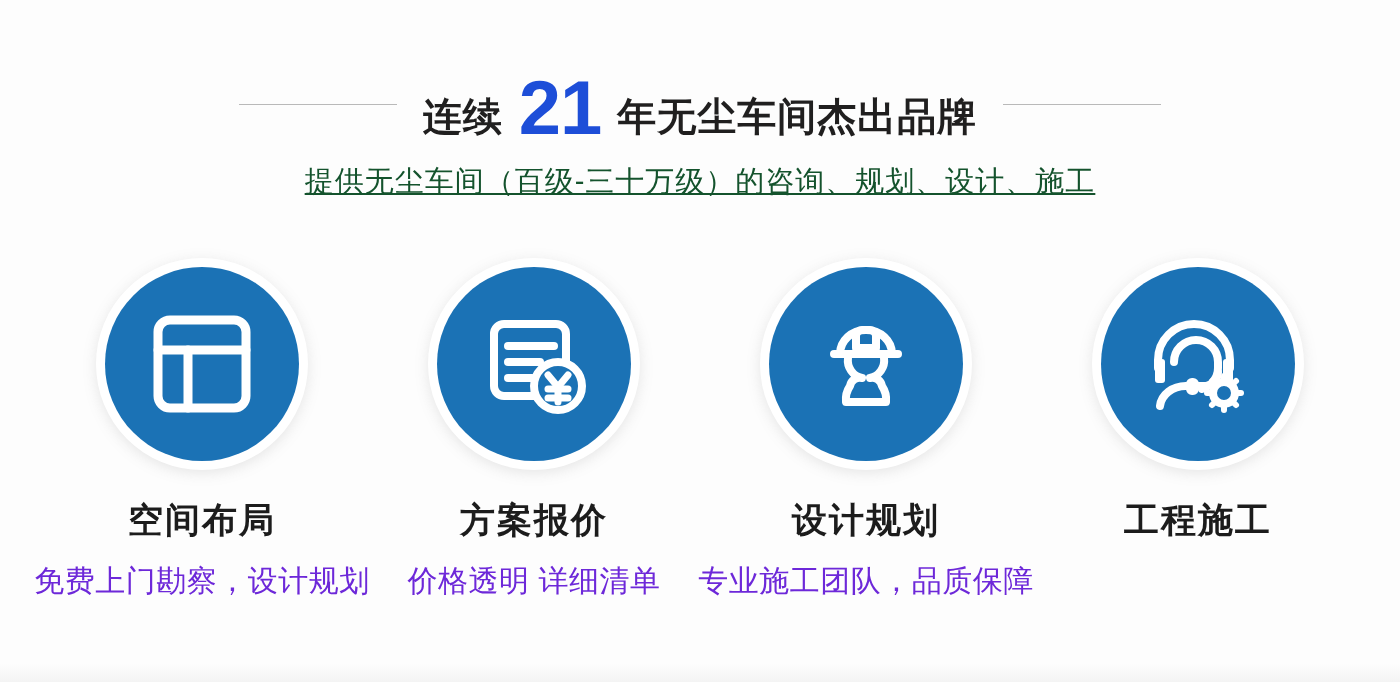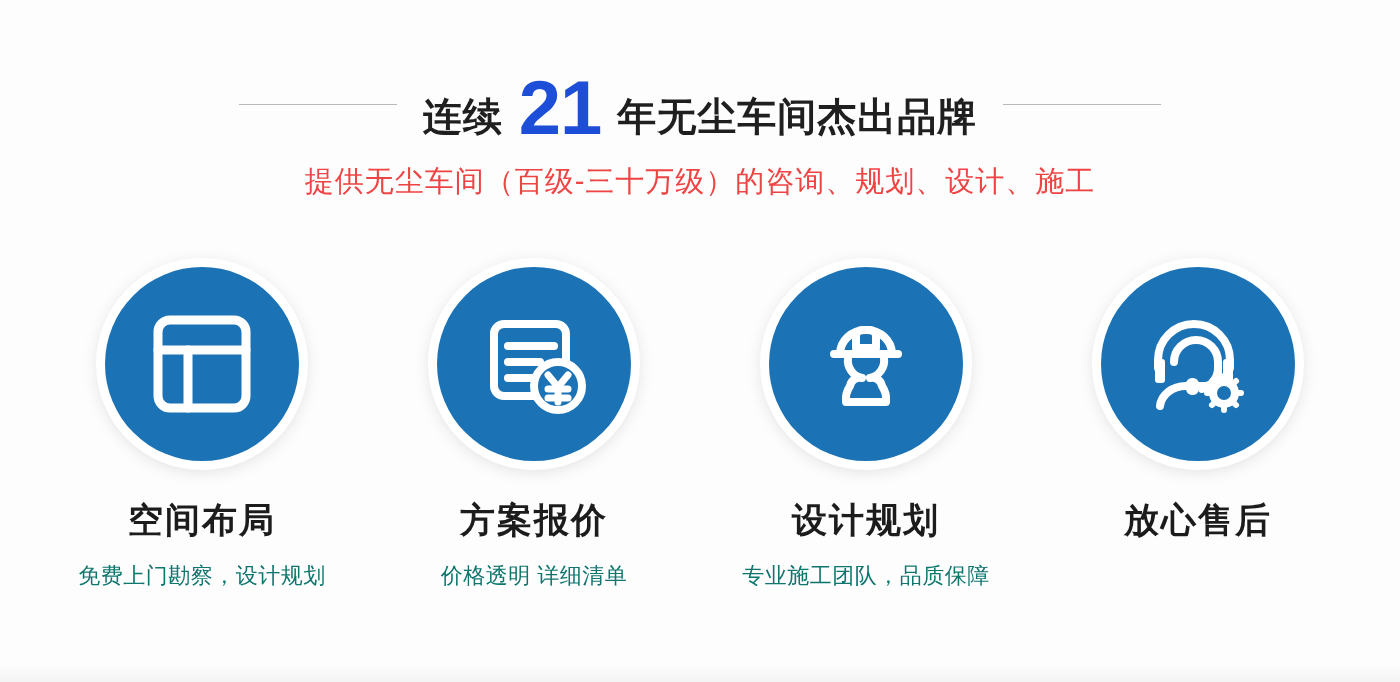--- a/index.html
+++ b/index.html
@@ -71,23 +71,24 @@
     line-height:1;
     letter-spacing:-1px;
     margin:0 16px;
     position:relative;
     top:4px;
   }
 
   .subline{
     margin-top:16px;
     font-size:29px;
-    color:#ef4444;
+    color:#14532d;
     letter-spacing:1px;
     white-space:nowrap;
+    text-decoration:underline;
   }
 
   
   .features{
     position:absolute;
     top:258px; left:0; right:0;
     display:flex;
     justify-content:space-around;
     align-items:flex-start;
     padding:0 36px;
@@ -127,22 +128,22 @@
     margin-top:27px;
     font-size:35px;
     font-weight:bold;
     color:#1c1c1c;
     letter-spacing:2px;
     white-space:nowrap;
   }
 
   .feature-desc{
     margin-top:17px;
-    font-size:22px;
-    color:#0f766e;
+    font-size:30px;
+    color:#6d28d9;
     letter-spacing:0.5px;
     white-space:nowrap;
   }
 </style>
 </head>
 <body>
 
 <div class="headline-block">
 
   <div class="headline-row">
@@ -254,18 +255,18 @@
               <line x1="91" y1="83" x2="97" y2="83"></line>
               <line x1="68" y1="71" x2="72" y2="75"></line>
               <line x1="88" y1="91" x2="92" y2="95"></line>
               <line x1="92" y1="71" x2="88" y2="75"></line>
               <line x1="72" y1="91" x2="68" y2="95"></line>
             </g>
           </svg>
         </span>
       </div>
     </div>
-    <div class="feature-title">放心售后</div>
+    <div class="feature-title">工程施工</div>
   </div>
 
 </div>
 
 <div class="bottom-wash"></div>
 
 </body></html>

